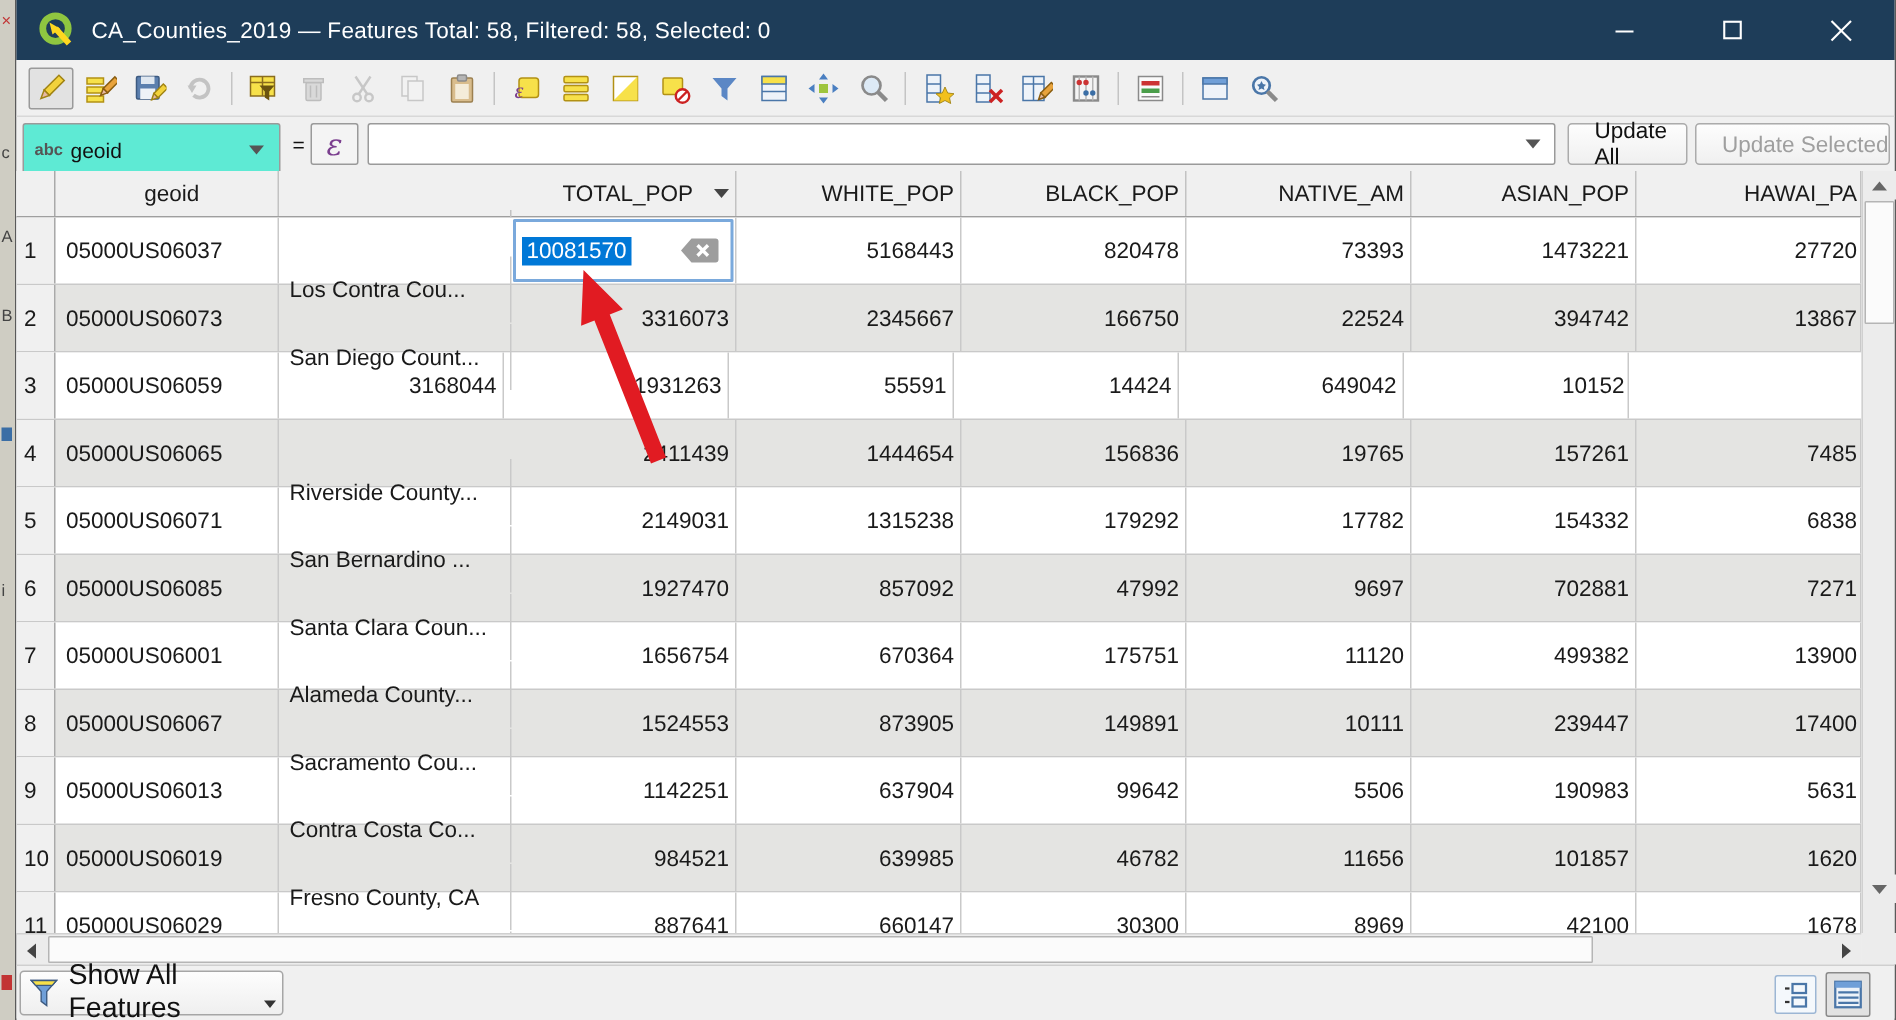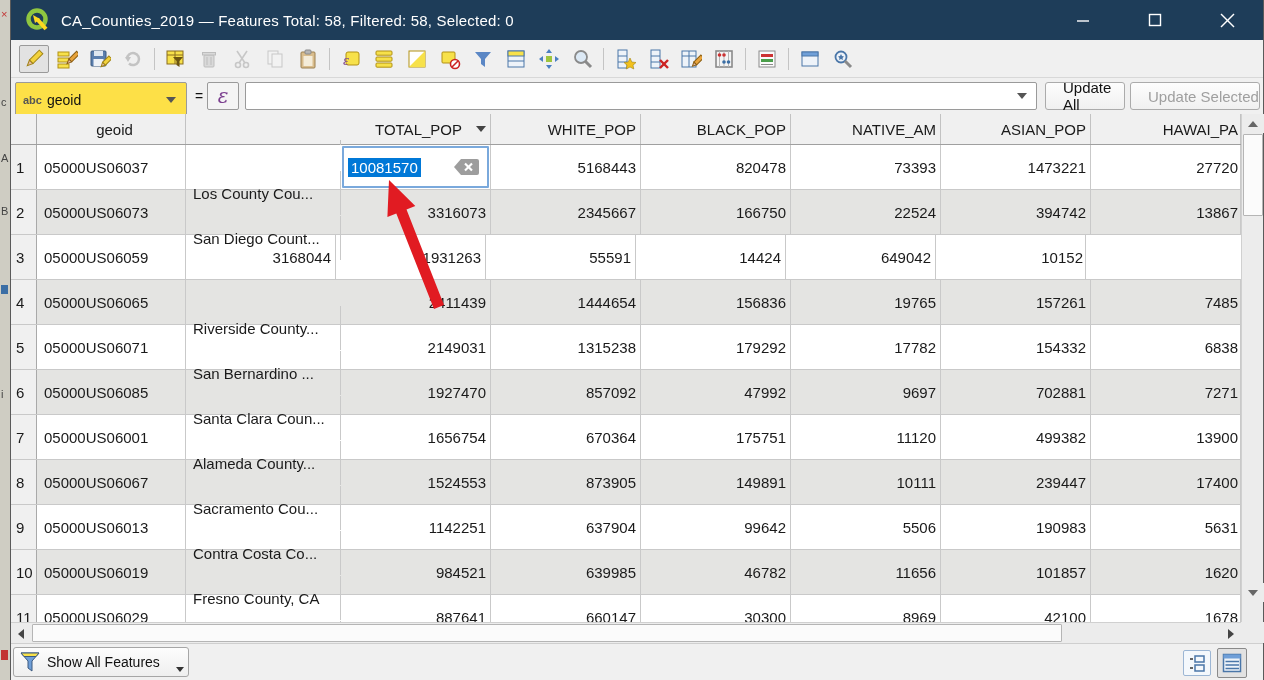--- a/index.html
+++ b/index.html
@@ -30,21 +30,21 @@
     border-bottom:1px solid #d8d8d8; }
   .tbtn { width:30px; height:28px; display:flex; align-items:center; justify-content:center;
     border:1px solid transparent; border-radius:2px; margin-right:3px; }
   .tbtn.active { background:#e2e2e2; border-color:#9a9a9a; }
   .tsep { width:1px; height:22px; background:#c4c4c4; margin:0 6px 0 3px; }
 
   
   #exprbar { position:absolute; left:0; top:78px; width:100%; height:36px;
     background:#f0f0f0; display:flex; align-items:center; }
   #field-combo { position:absolute; left:4px; top:4px; width:172px; height:36px;
-    background:#fde047; border:1px solid #9a9a9a; border-radius:2px;
+    background:#5eead4; border:1px solid #9a9a9a; border-radius:2px;
     display:flex; align-items:center; padding-left:7px; }
   #field-combo .abc { font-weight:bold; font-size:11px; color:#555; margin-right:5px; }
   #field-combo .val { font-size:14px; color:#111; }
   .dd-arrow { width:0; height:0; border-left:5px solid transparent; border-right:5px solid transparent;
     border-top:6px solid #555; }
   #field-combo .dd-arrow { position:absolute; right:10px; }
   #eq-label { position:absolute; left:184px; top:10px; font-size:14px; color:#111; }
   #epsilon-btn { position:absolute; left:196px; top:4px; width:32px; height:28px;
     background:#f4f4f4; border:1px solid #9a9a9a; border-radius:2px;
     color:#7b3f8f; font-size:20px; font-family:"DejaVu Serif", serif; font-style:italic;
@@ -105,21 +105,21 @@
   #hscroll .left { left:0; } #hscroll .right { right:0; }
   #hscroll .thumb { position:absolute; left:21px; top:1px; width:1030px; height:18px;
     background:#fbfbfb; border:1px solid #b5b5b5; border-radius:1px; }
   #sb-corner { position:absolute; left:1230px; top:622px; width:23px; height:21px; background:#ececec; }
 
   
   #statusbar { position:absolute; left:0; top:643px; width:100%; height:37px;
     background:#f0f0f0; border-top:1px solid #cfcfcf; }
   #show-all-btn { position:absolute; left:2px; top:3px; width:176px; height:30px;
     background:linear-gradient(#fdfdfd,#efefef); border:1px solid #a6a6a6; border-radius:3px;
-    display:flex; align-items:center; padding-left:6px; font-size:14px; color:#111; }
+    display:flex; align-items:center; padding-left:6px; font-size:19px; color:#111; }
   #show-all-btn .lbl { margin-left:7px; }
   #show-all-btn .dd-arrow { position:absolute; right:4px; bottom:4px;
     border-left:4px solid transparent; border-right:4px solid transparent; border-top:5px solid #333; }
   #view-form-btn { position:absolute; right:52px; top:6px; width:28px; height:26px;
     display:flex; align-items:center; justify-content:center; border:1px solid #9cb6d4; border-radius:2px; background:#f4f8fc; }
   #view-table-btn { position:absolute; right:16px; top:4px; width:30px; height:30px;
     display:flex; align-items:center; justify-content:center;
     border:1px solid #8a8a8a; border-radius:2px; background:#e2e2e2; }
 
   
@@ -414,21 +414,21 @@
           <span>ASIAN_POP</span>
         </div>
         <div class="hc c8">
           <span>HAWAI_PA</span>
         </div>
       </div>
     <div id="table-body">
         <div class="trow">
           <div class="cell c0">1</div>
           <div class="cell c1">05000US06037</div>
-          <div class="cell c2">Los County Cou...</div>
+          <div class="cell c2">Los Contra Cou...</div>
           <div class="cell c3">10081570</div>
           <div class="cell c4">5168443</div>
           <div class="cell c5">820478</div>
           <div class="cell c6">73393</div>
           <div class="cell c7">1473221</div>
           <div class="cell c8">27720</div>
         </div>
         <div class="trow alt">
           <div class="cell c0">2</div>
           <div class="cell c1">05000US06073</div>

